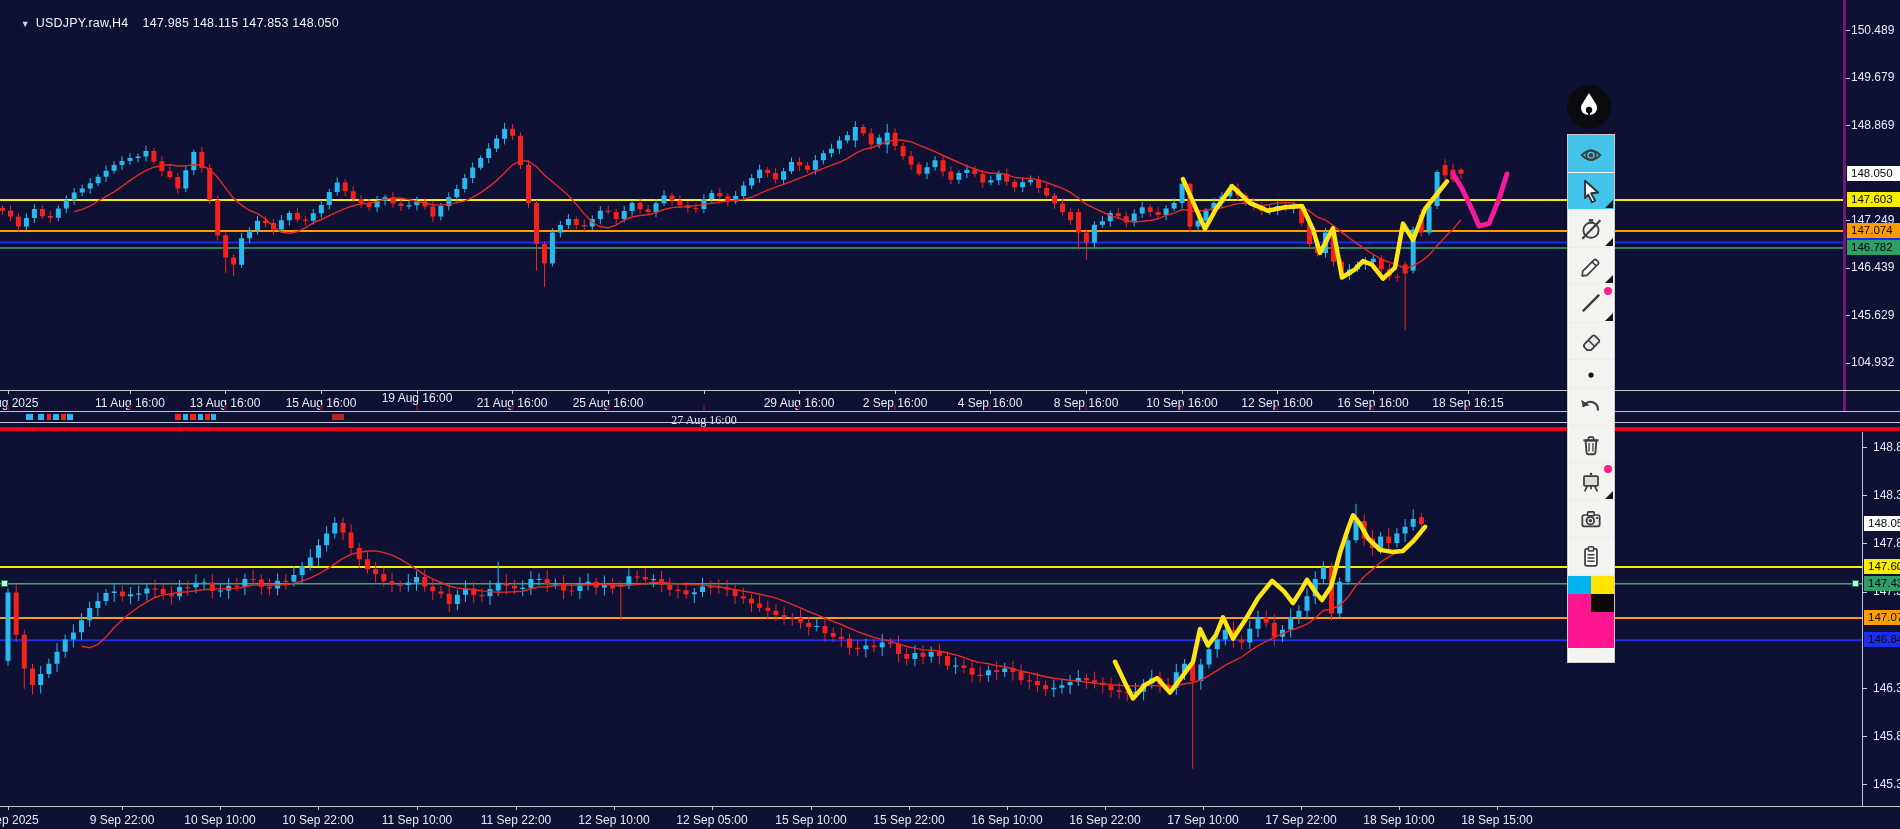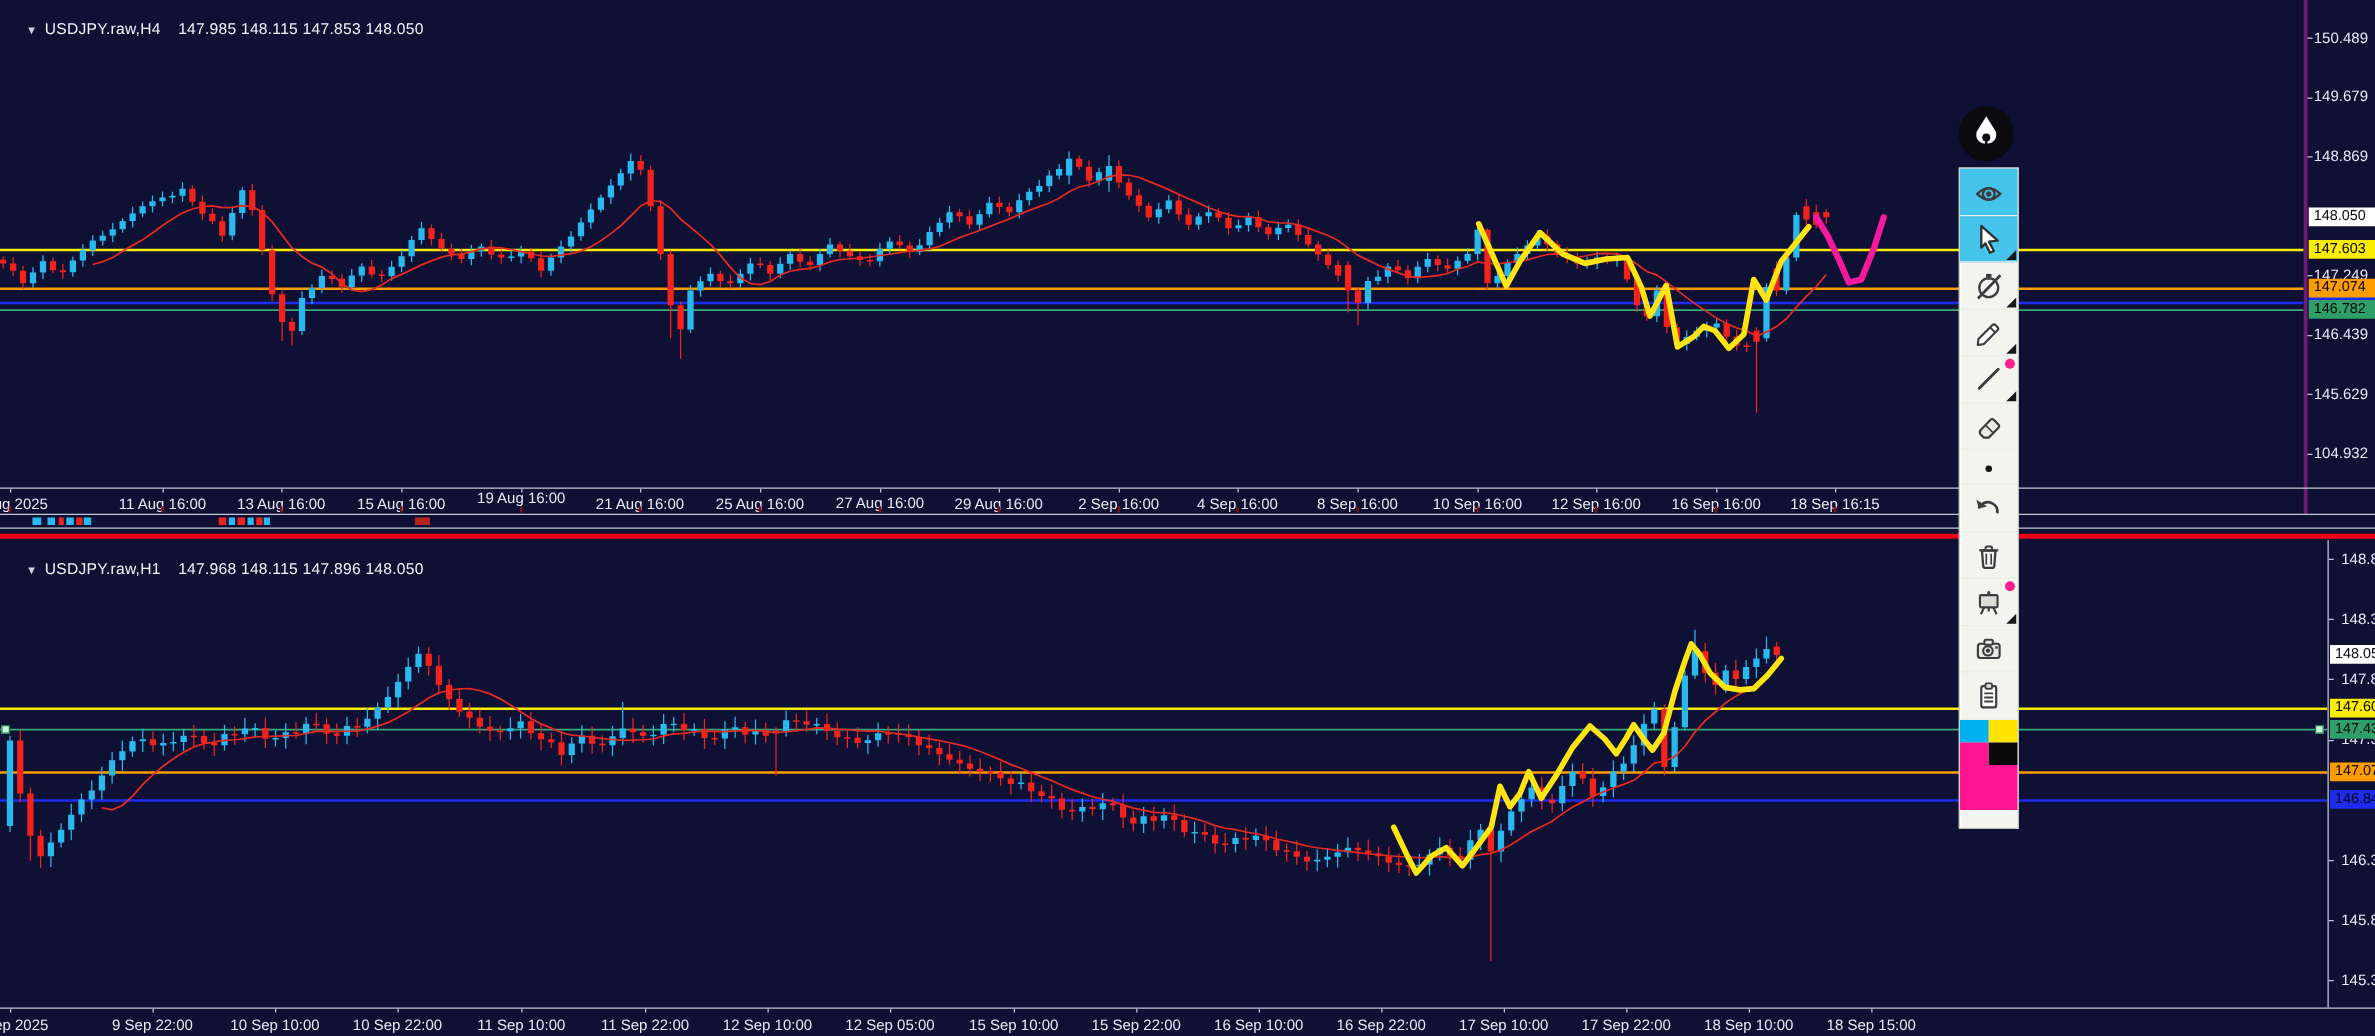--- a/index.html
+++ b/index.html
@@ -76,21 +76,21 @@
       <div style="position:absolute;left:225px;top:5px;" class="time-label">13 Aug 16:00</div>
       <div style="position:absolute;left:320.5px;top:0;width:1px;height:3px;background:#c3c7d4;"></div>
       <div style="position:absolute;left:321px;top:5px;" class="time-label">15 Aug 16:00</div>
       <div style="position:absolute;left:416.5px;top:0;width:1px;height:3px;background:#c3c7d4;"></div>
       <div style="position:absolute;left:417px;top:0;" class="time-label">19 Aug 16:00</div>
       <div style="position:absolute;left:511.5px;top:0;width:1px;height:3px;background:#c3c7d4;"></div>
       <div style="position:absolute;left:512px;top:5px;" class="time-label">21 Aug 16:00</div>
       <div style="position:absolute;left:607.5px;top:0;width:1px;height:3px;background:#c3c7d4;"></div>
       <div style="position:absolute;left:608px;top:5px;" class="time-label">25 Aug 16:00</div>
       <div style="position:absolute;left:703.5px;top:0;width:1px;height:3px;background:#c3c7d4;"></div>
-      <div style="position:absolute;left:704px;top:4px;" class="time-label">27 Aug 16:00</div>
+      <div style="position:absolute;left:704px;top:22px;font-family:Liberation Serif, serif;" class="time-label">27 Aug 16:00</div>
       <div style="position:absolute;left:798.5px;top:0;width:1px;height:3px;background:#c3c7d4;"></div>
       <div style="position:absolute;left:799px;top:5px;" class="time-label">29 Aug 16:00</div>
       <div style="position:absolute;left:894.5px;top:0;width:1px;height:3px;background:#c3c7d4;"></div>
       <div style="position:absolute;left:895px;top:5px;" class="time-label">2 Sep 16:00</div>
       <div style="position:absolute;left:989.5px;top:0;width:1px;height:3px;background:#c3c7d4;"></div>
       <div style="position:absolute;left:990px;top:5px;" class="time-label">4 Sep 16:00</div>
       <div style="position:absolute;left:1085.5px;top:0;width:1px;height:3px;background:#c3c7d4;"></div>
       <div style="position:absolute;left:1086px;top:5px;" class="time-label">8 Sep 16:00</div>
       <div style="position:absolute;left:1181.5px;top:0;width:1px;height:3px;background:#c3c7d4;"></div>
       <div style="position:absolute;left:1182px;top:5px;" class="time-label">10 Sep 16:00</div>
@@ -144,23 +144,20 @@
         <line x1="0" y1="618.0" x2="1862" y2="618.0" stroke="#ff9d00" stroke-width="2"></line>
         <line x1="0" y1="640.3" x2="1862" y2="640.3" stroke="#1e2cf0" stroke-width="2"></line>
         <path d="M8.0 588.5 L8.0 665.6 M40.7 665.9 L40.7 693.5 M48.9 658.6 L48.9 677.9 M57.0 643.0 L57.0 672.2 M65.2 634.5 L65.2 657.5 M73.4 624.3 L73.4 647.4 M81.5 613.1 L81.5 639.7 M89.7 601.8 L89.7 626.7 M97.9 592.5 L97.9 616.5 M106.0 589.1 L106.0 605.6 M114.2 582.9 L114.2 601.6 M130.6 587.0 L130.6 604.4 M138.7 585.6 L138.7 601.0 M146.9 583.3 L146.9 600.6 M179.6 579.9 L179.6 600.4 M195.9 574.2 L195.9 593.3 M204.1 578.5 L204.1 590.4 M220.4 584.3 L220.4 597.1 M228.6 578.4 L228.6 598.9 M244.9 573.6 L244.9 595.3 M277.6 573.5 L277.6 595.4 M293.9 566.5 L293.9 586.6 M302.1 562.0 L302.1 583.7 M310.3 549.1 L310.3 570.4 M318.5 539.2 L318.5 566.1 M326.6 526.2 L326.6 551.5 M334.8 517.2 L334.8 538.4 M408.3 574.0 L408.3 591.7 M416.5 570.9 L416.5 590.8 M457.4 589.8 L457.4 610.3 M465.5 580.3 L465.5 602.0 M490.0 580.5 L490.0 604.8 M498.2 561.5 L498.2 596.2 M522.7 580.3 L522.7 596.4 M530.9 571.2 L530.9 595.1 M539.0 573.5 L539.0 585.6 M555.4 578.5 L555.4 588.6 M579.9 577.0 L579.9 599.2 M588.1 573.3 L588.1 590.2 M604.4 575.5 L604.4 595.5 M628.9 568.4 L628.9 589.1 M653.4 574.4 L653.4 587.3 M694.3 587.9 L694.3 603.0 M702.5 577.9 L702.5 597.2 M816.8 618.3 L816.8 631.4 M865.9 638.7 L865.9 657.4 M882.2 634.1 L882.2 655.9 M914.9 645.4 L914.9 666.3 M931.2 646.5 L931.2 662.7 M955.7 657.3 L955.7 674.3 M988.4 665.9 L988.4 681.9 M1004.7 662.8 L1004.7 676.9 M1053.8 679.5 L1053.8 697.0 M1061.9 678.5 L1061.9 693.5 M1070.1 675.2 L1070.1 693.9 M1078.3 669.8 L1078.3 685.9 M1135.5 683.1 L1135.5 697.3 M1143.6 679.2 L1143.6 700.4 M1151.8 669.8 L1151.8 688.5 M1176.3 663.9 L1176.3 695.0 M1184.5 659.1 L1184.5 680.1 M1200.8 658.8 L1200.8 689.7 M1209.0 641.5 L1209.0 668.5 M1217.2 631.8 L1217.2 657.8 M1225.3 624.2 L1225.3 645.3 M1249.8 620.4 L1249.8 648.8 M1258.0 610.7 L1258.0 637.2 M1282.5 625.1 L1282.5 641.8 M1290.7 608.5 L1290.7 637.9 M1298.9 605.1 L1298.9 624.0 M1307.0 588.4 L1307.0 617.7 M1315.2 571.3 L1315.2 604.3 M1323.4 561.5 L1323.4 584.2 M1339.7 577.4 L1339.7 617.8 M1347.9 536.4 L1347.9 584.6 M1356.0 503.7 L1356.0 543.2 M1380.6 531.8 L1380.6 554.1 M1396.9 528.0 L1396.9 547.5 M1405.1 519.0 L1405.1 542.2 M1413.2 509.4 L1413.2 530.7 " stroke="#2ab9ee" stroke-width="1" fill="none"></path>
         <path d="M16.2 583.8 L16.2 642.0 M24.3 629.9 L24.3 688.8 M32.5 663.7 L32.5 694.5 M122.4 585.2 L122.4 601.3 M155.1 579.8 L155.1 596.8 M163.2 583.7 L163.2 599.7 M171.4 586.2 L171.4 604.8 M187.7 580.8 L187.7 595.8 M212.3 573.9 L212.3 598.4 M236.8 577.8 L236.8 591.0 M253.1 570.2 L253.1 584.7 M261.3 574.5 L261.3 594.9 M269.4 578.7 L269.4 595.4 M285.8 574.2 L285.8 589.5 M343.0 517.7 L343.0 540.3 M351.1 524.0 L351.1 554.0 M359.3 543.1 L359.3 567.8 M367.5 551.1 L367.5 573.4 M375.6 562.1 L375.6 582.7 M383.8 567.6 L383.8 586.7 M392.0 572.8 L392.0 592.6 M400.2 580.6 L400.2 592.1 M424.7 569.5 L424.7 591.6 M432.8 578.7 L432.8 600.1 M441.0 586.0 L441.0 598.3 M449.2 585.0 L449.2 612.3 M473.7 581.4 L473.7 602.7 M481.9 588.4 L481.9 602.0 M506.4 574.1 L506.4 594.4 M514.5 579.8 L514.5 594.2 M547.2 570.2 L547.2 592.2 M563.6 575.1 L563.6 599.1 M571.7 583.4 L571.7 595.7 M596.2 577.5 L596.2 594.8 M612.6 578.1 L612.6 594.1 M620.8 581.7 L620.8 620.3 M637.1 570.7 L637.1 585.5 M645.3 568.3 L645.3 585.4 M661.6 570.9 L661.6 592.0 M669.8 577.7 L669.8 596.2 M677.9 583.2 L677.9 598.6 M686.1 581.8 L686.1 598.8 M710.6 580.7 L710.6 594.8 M718.8 579.0 L718.8 594.0 M727.0 579.5 L727.0 596.6 M735.1 584.0 L735.1 604.2 M743.3 587.6 L743.3 603.8 M751.5 593.8 L751.5 612.1 M759.6 595.2 L759.6 612.0 M767.8 600.8 L767.8 619.3 M776.0 604.1 L776.0 621.1 M784.1 606.6 L784.1 625.0 M792.3 613.1 L792.3 625.5 M800.5 609.3 L800.5 628.8 M808.7 616.8 L808.7 635.5 M825.0 618.2 L825.0 641.7 M833.2 627.5 L833.2 642.0 M841.3 628.0 L841.3 646.9 M849.5 634.1 L849.5 654.8 M857.7 639.5 L857.7 656.1 M874.0 638.8 L874.0 652.4 M890.4 638.1 L890.4 648.5 M898.5 635.4 L898.5 662.4 M906.7 648.2 L906.7 665.1 M923.0 645.3 L923.0 664.5 M939.4 643.5 L939.4 664.5 M947.5 651.4 L947.5 669.8 M963.9 658.8 L963.9 673.4 M972.1 661.2 L972.1 682.7 M980.2 666.4 L980.2 682.4 M996.6 661.7 L996.6 680.1 M1012.9 660.9 L1012.9 680.7 M1021.1 664.4 L1021.1 684.8 M1029.3 674.5 L1029.3 689.4 M1037.4 672.4 L1037.4 691.8 M1045.6 680.8 L1045.6 696.5 M1086.4 673.7 L1086.4 688.8 M1094.6 671.6 L1094.6 688.4 M1102.8 677.0 L1102.8 692.8 M1111.0 677.2 L1111.0 697.5 M1119.1 682.5 L1119.1 698.5 M1127.3 686.3 L1127.3 700.9 M1160.0 671.4 L1160.0 692.9 M1168.1 677.8 L1168.1 694.4 M1192.7 656.0 L1192.7 768.8 M1233.5 621.3 L1233.5 647.4 M1241.7 635.3 L1241.7 649.9 M1266.2 610.5 L1266.2 627.2 M1274.3 614.4 L1274.3 645.4 M1331.5 563.4 L1331.5 620.3 M1364.2 514.1 L1364.2 546.0 M1372.4 530.1 L1372.4 555.6 M1388.7 527.8 L1388.7 551.7 M1421.4 513.3 L1421.4 534.5 " stroke="#f3231c" stroke-width="1" fill="none"></path>
         <path d="M5.5 592.4 h5 v68.4 h-5 Z M38.2 673.9 h5 v11.0 h-5 Z M46.4 663.7 h5 v10.2 h-5 Z M54.5 651.7 h5 v12.0 h-5 Z M62.7 639.6 h5 v12.1 h-5 Z M70.9 632.4 h5 v7.2 h-5 Z M79.0 620.3 h5 v12.0 h-5 Z M87.2 608.1 h5 v12.2 h-5 Z M95.4 601.0 h5 v7.1 h-5 Z M103.5 593.0 h5 v8.1 h-5 Z M111.7 591.4 h5 v1.6 h-5 Z M128.1 594.3 h5 v2.0 h-5 Z M136.2 593.6 h5 v1.2 h-5 Z M144.4 588.5 h5 v5.1 h-5 Z M177.1 587.1 h5 v9.1 h-5 Z M193.4 582.7 h5 v4.6 h-5 Z M201.6 582.4 h5 v1.2 h-5 Z M217.9 590.4 h5 v1.2 h-5 Z M226.1 585.7 h5 v4.7 h-5 Z M242.4 578.9 h5 v7.7 h-5 Z M275.1 580.7 h5 v7.8 h-5 Z M291.4 575.0 h5 v6.4 h-5 Z M299.6 566.0 h5 v9.0 h-5 Z M307.8 557.6 h5 v8.4 h-5 Z M316.0 545.3 h5 v12.4 h-5 Z M324.1 533.5 h5 v11.7 h-5 Z M332.3 522.9 h5 v10.6 h-5 Z M405.8 582.6 h5 v2.4 h-5 Z M414.0 576.9 h5 v5.6 h-5 Z M454.9 594.7 h5 v9.2 h-5 Z M463.0 588.5 h5 v6.2 h-5 Z M487.5 589.0 h5 v7.2 h-5 Z M495.7 582.7 h5 v7.7 h-5 Z M520.2 587.8 h5 v1.2 h-5 Z M528.4 579.1 h5 v8.7 h-5 Z M536.5 578.9 h5 v1.2 h-5 Z M552.9 583.3 h5 v1.2 h-5 Z M577.4 583.6 h5 v7.3 h-5 Z M585.6 581.7 h5 v1.8 h-5 Z M601.9 584.1 h5 v3.5 h-5 Z M626.4 576.2 h5 v8.9 h-5 Z M650.9 579.1 h5 v1.2 h-5 Z M691.8 592.2 h5 v2.1 h-5 Z M700.0 586.5 h5 v5.6 h-5 Z M814.3 625.9 h5 v1.2 h-5 Z M863.4 645.5 h5 v3.7 h-5 Z M879.7 642.5 h5 v4.8 h-5 Z M912.4 653.0 h5 v5.9 h-5 Z M928.7 652.1 h5 v4.6 h-5 Z M953.2 665.6 h5 v1.2 h-5 Z M985.9 670.3 h5 v4.9 h-5 Z M1002.2 668.5 h5 v3.4 h-5 Z M1051.3 687.8 h5 v1.4 h-5 Z M1059.4 685.3 h5 v2.5 h-5 Z M1067.6 682.0 h5 v3.3 h-5 Z M1075.8 678.1 h5 v3.8 h-5 Z M1133.0 691.7 h5 v1.2 h-5 Z M1141.1 683.6 h5 v8.1 h-5 Z M1149.3 678.1 h5 v5.5 h-5 Z M1173.8 672.2 h5 v15.6 h-5 Z M1182.0 663.7 h5 v8.5 h-5 Z M1198.3 664.5 h5 v16.6 h-5 Z M1206.5 649.2 h5 v15.2 h-5 Z M1214.7 639.4 h5 v9.8 h-5 Z M1222.8 629.9 h5 v9.5 h-5 Z M1247.3 628.8 h5 v13.7 h-5 Z M1255.5 617.4 h5 v11.4 h-5 Z M1280.0 629.7 h5 v7.0 h-5 Z M1288.2 617.1 h5 v12.6 h-5 Z M1296.4 610.7 h5 v6.5 h-5 Z M1304.5 596.2 h5 v14.5 h-5 Z M1312.7 578.9 h5 v17.4 h-5 Z M1320.9 567.3 h5 v11.6 h-5 Z M1337.2 581.7 h5 v31.8 h-5 Z M1345.4 540.3 h5 v41.5 h-5 Z M1353.5 521.0 h5 v19.3 h-5 Z M1378.1 536.4 h5 v11.6 h-5 Z M1394.4 533.5 h5 v9.6 h-5 Z M1402.6 526.8 h5 v6.7 h-5 Z M1410.7 519.1 h5 v7.7 h-5 Z " fill="#2ab9ee"></path>
         <path d="M13.7 592.4 h5 v42.4 h-5 Z M21.8 634.8 h5 v33.7 h-5 Z M30.0 668.5 h5 v16.4 h-5 Z M119.9 591.4 h5 v4.8 h-5 Z M152.6 588.5 h5 v1.2 h-5 Z M160.7 588.8 h5 v5.5 h-5 Z M168.9 594.3 h5 v1.9 h-5 Z M185.2 587.1 h5 v1.2 h-5 Z M209.8 582.4 h5 v8.5 h-5 Z M234.3 585.7 h5 v1.2 h-5 Z M250.6 578.9 h5 v1.2 h-5 Z M258.8 579.4 h5 v7.4 h-5 Z M266.9 586.8 h5 v1.7 h-5 Z M283.3 580.7 h5 v1.2 h-5 Z M340.5 522.9 h5 v9.7 h-5 Z M348.6 532.6 h5 v15.4 h-5 Z M356.8 548.0 h5 v11.2 h-5 Z M365.0 559.2 h5 v10.0 h-5 Z M373.1 569.2 h5 v4.9 h-5 Z M381.3 574.1 h5 v7.2 h-5 Z M389.5 581.3 h5 v3.3 h-5 Z M397.7 584.6 h5 v1.2 h-5 Z M422.2 576.9 h5 v9.7 h-5 Z M430.3 586.6 h5 v4.7 h-5 Z M438.5 591.4 h5 v2.3 h-5 Z M446.7 593.7 h5 v10.2 h-5 Z M471.2 588.5 h5 v6.4 h-5 Z M479.4 594.9 h5 v1.3 h-5 Z M503.9 582.7 h5 v3.1 h-5 Z M512.0 585.8 h5 v2.7 h-5 Z M544.7 578.9 h5 v5.0 h-5 Z M561.1 583.3 h5 v7.1 h-5 Z M569.2 590.4 h5 v1.2 h-5 Z M593.7 581.7 h5 v5.8 h-5 Z M610.1 584.1 h5 v4.4 h-5 Z M618.3 584.6 h5 v1.9 h-5 Z M634.6 576.2 h5 v1.2 h-5 Z M642.8 576.9 h5 v2.6 h-5 Z M659.1 579.1 h5 v5.6 h-5 Z M667.3 584.6 h5 v5.2 h-5 Z M675.4 589.8 h5 v1.2 h-5 Z M683.6 590.2 h5 v4.1 h-5 Z M708.1 586.5 h5 v1.2 h-5 Z M716.3 586.6 h5 v1.2 h-5 Z M724.5 587.3 h5 v2.3 h-5 Z M732.6 589.5 h5 v6.7 h-5 Z M740.8 596.2 h5 v2.2 h-5 Z M749.0 598.4 h5 v5.0 h-5 Z M757.1 603.4 h5 v4.3 h-5 Z M765.3 607.8 h5 v3.0 h-5 Z M773.5 610.8 h5 v4.2 h-5 Z M781.6 615.0 h5 v2.4 h-5 Z M789.8 617.4 h5 v1.2 h-5 Z M798.0 617.9 h5 v4.7 h-5 Z M806.2 622.7 h5 v4.4 h-5 Z M822.5 625.9 h5 v7.1 h-5 Z M830.7 633.0 h5 v3.7 h-5 Z M838.8 636.7 h5 v2.1 h-5 Z M847.0 638.8 h5 v9.0 h-5 Z M855.2 647.8 h5 v1.4 h-5 Z M871.5 645.5 h5 v1.7 h-5 Z M887.9 642.5 h5 v1.6 h-5 Z M896.0 644.0 h5 v10.0 h-5 Z M904.2 654.0 h5 v4.8 h-5 Z M920.5 653.0 h5 v3.8 h-5 Z M936.9 652.1 h5 v3.9 h-5 Z M945.0 656.0 h5 v9.7 h-5 Z M961.4 665.6 h5 v2.3 h-5 Z M969.6 668.0 h5 v6.7 h-5 Z M977.7 674.7 h5 v1.2 h-5 Z M994.1 670.3 h5 v1.6 h-5 Z M1010.4 668.5 h5 v3.6 h-5 Z M1018.6 672.1 h5 v8.1 h-5 Z M1026.8 680.2 h5 v1.2 h-5 Z M1034.9 681.0 h5 v4.3 h-5 Z M1043.1 685.3 h5 v3.9 h-5 Z M1083.9 678.1 h5 v2.1 h-5 Z M1092.1 680.3 h5 v2.4 h-5 Z M1100.3 682.7 h5 v2.2 h-5 Z M1108.5 684.9 h5 v5.3 h-5 Z M1116.6 690.2 h5 v1.8 h-5 Z M1124.8 692.0 h5 v1.2 h-5 Z M1157.5 678.1 h5 v6.4 h-5 Z M1165.6 684.6 h5 v3.2 h-5 Z M1190.2 663.7 h5 v17.4 h-5 Z M1231.0 629.9 h5 v9.8 h-5 Z M1239.2 639.7 h5 v2.8 h-5 Z M1263.7 617.4 h5 v5.3 h-5 Z M1271.8 622.7 h5 v14.0 h-5 Z M1329.0 567.3 h5 v46.3 h-5 Z M1361.7 521.0 h5 v17.4 h-5 Z M1369.9 538.4 h5 v9.6 h-5 Z M1386.2 536.4 h5 v6.7 h-5 Z M1418.9 517.2 h5 v6.7 h-5 Z " fill="#f3231c"></path>
         <path d="M81.5 646.2 L89.7 647.8 L97.9 644.4 L106.0 636.9 L114.2 627.5 L122.4 619.7 L130.6 612.8 L138.7 607.0 L146.9 601.9 L155.1 597.5 L163.2 594.9 L171.4 593.7 L179.6 592.3 L187.7 591.8 L195.9 590.9 L204.1 589.5 L212.3 589.2 L220.4 588.9 L228.6 588.6 L236.8 588.4 L244.9 586.8 L253.1 585.1 L261.3 585.1 L269.4 585.2 L277.6 585.0 L285.8 584.9 L293.9 583.3 L302.1 580.9 L310.3 578.1 L318.5 574.0 L326.6 569.4 L334.8 563.8 L343.0 558.4 L351.1 554.3 L359.3 552.2 L367.5 551.0 L375.6 550.9 L383.8 552.4 L392.0 555.1 L400.2 559.1 L408.3 564.0 L416.5 569.4 L424.7 574.8 L432.8 579.1 L441.0 582.5 L449.2 586.0 L457.4 588.1 L465.5 588.8 L473.7 589.8 L481.9 590.9 L490.0 591.6 L498.2 592.2 L506.4 592.1 L514.5 591.8 L522.7 591.2 L530.9 588.7 L539.0 587.1 L547.2 586.7 L555.4 585.5 L563.6 584.9 L571.7 585.1 L579.9 585.2 L588.1 584.8 L596.2 584.7 L604.4 584.3 L612.6 585.3 L620.8 586.0 L628.9 585.3 L637.1 584.6 L645.3 583.6 L653.4 582.4 L661.6 582.5 L669.8 583.3 L677.9 583.6 L686.1 584.6 L694.3 584.9 L702.5 584.9 L710.6 586.0 L718.8 587.0 L727.0 588.0 L735.1 589.7 L743.3 591.1 L751.5 592.5 L759.6 594.2 L767.8 595.9 L776.0 598.2 L784.1 601.2 L792.3 604.4 L800.5 607.9 L808.7 611.7 L816.8 614.6 L825.0 618.1 L833.2 621.4 L841.3 624.5 L849.5 628.2 L857.7 631.7 L865.9 634.5 L874.0 637.4 L882.2 639.4 L890.4 641.1 L898.5 643.9 L906.7 646.5 L914.9 648.1 L923.0 649.9 L931.2 650.3 L939.4 651.0 L947.5 653.0 L955.7 654.9 L963.9 657.4 L972.1 660.5 L980.2 662.6 L988.4 663.7 L996.6 665.6 L1004.7 666.8 L1012.9 668.8 L1021.1 671.2 L1029.3 672.8 L1037.4 674.7 L1045.6 676.8 L1053.8 678.2 L1061.9 679.2 L1070.1 680.3 L1078.3 681.0 L1086.4 682.1 L1094.6 683.2 L1102.8 683.7 L1111.0 684.6 L1119.1 685.2 L1127.3 685.6 L1135.5 686.0 L1143.6 685.8 L1151.8 685.4 L1160.0 686.1 L1168.1 686.8 L1176.3 685.8 L1184.5 683.7 L1192.7 682.7 L1200.8 680.0 L1209.0 675.6 L1217.2 670.4 L1225.3 665.1 L1233.5 661.2 L1241.7 657.0 L1249.8 651.1 L1258.0 645.6 L1266.2 641.5 L1274.3 637.1 L1282.5 633.6 L1290.7 630.4 L1298.9 627.5 L1307.0 624.2 L1315.2 618.1 L1323.4 610.5 L1331.5 609.0 L1339.7 605.5 L1347.9 597.2 L1356.0 585.7 L1364.2 576.5 L1372.4 569.6 L1380.6 562.2 L1388.7 556.9 L1396.9 552.3 L1405.1 548.3 L1413.2 538.9 L1421.4 533.1 " stroke="#e42a22" stroke-width="1.4" fill="none"></path>
         <path d="M1115 661.8 L1126 684.9 L1133 698.4 L1145 684.9 L1157 678.1 L1170 692.6 L1181 678.1 L1193 661.8 L1200 629.0 L1208 645.4 L1216 634.8 L1223 617.4 L1233 638.6 L1245 620.3 L1258 598.1 L1272 580.8 L1284 591.4 L1293 603.0 L1301 590.4 L1307 579.8 L1315 591.4 L1322 600.1 L1331 586.6 L1340 552.8 L1348 528.7 L1353 515.2 L1360 523.9 L1368 538.4 L1380 549.9 L1392 551.9 L1403 550.9 L1414 540.3 L1425 526.8 " stroke="#ffe414" stroke-width="4.5" fill="none" stroke-linecap="round" stroke-linejoin="round"></path>
       </svg>
     </div>
-  <div class="abs chart-title" style="left:6px;top:434px;z-index:30;">
-    <span class="caret">▼</span><span>USDJPY.raw,H1</span><span class="ohlc">147.968 148.115 147.896 148.050</span>
-  </div>
   <div class="abs" id="bot-axis" style="left:1862px;top:432px;width:38px;height:374px;border-left:1px solid #c3c7d4;">
       <div style="position:absolute;left:0;top:15.0px;width:4px;height:1px;background:#c3c7d4;"></div>
       <div style="position:absolute;left:10px;top:7.5px;" class="px-label">148.843</div>
       <div style="position:absolute;left:0;top:63.2px;width:4px;height:1px;background:#c3c7d4;"></div>
       <div style="position:absolute;left:10px;top:55.7px;" class="px-label">148.343</div>
       <div style="position:absolute;left:0;top:111.4px;width:4px;height:1px;background:#c3c7d4;"></div>
       <div style="position:absolute;left:10px;top:103.9px;" class="px-label">147.843</div>
       <div style="position:absolute;left:0;top:159.6px;width:4px;height:1px;background:#c3c7d4;"></div>
       <div style="position:absolute;left:10px;top:152.1px;" class="px-label">147.343</div>
       <div style="position:absolute;left:0;top:256.0px;width:4px;height:1px;background:#c3c7d4;"></div>

